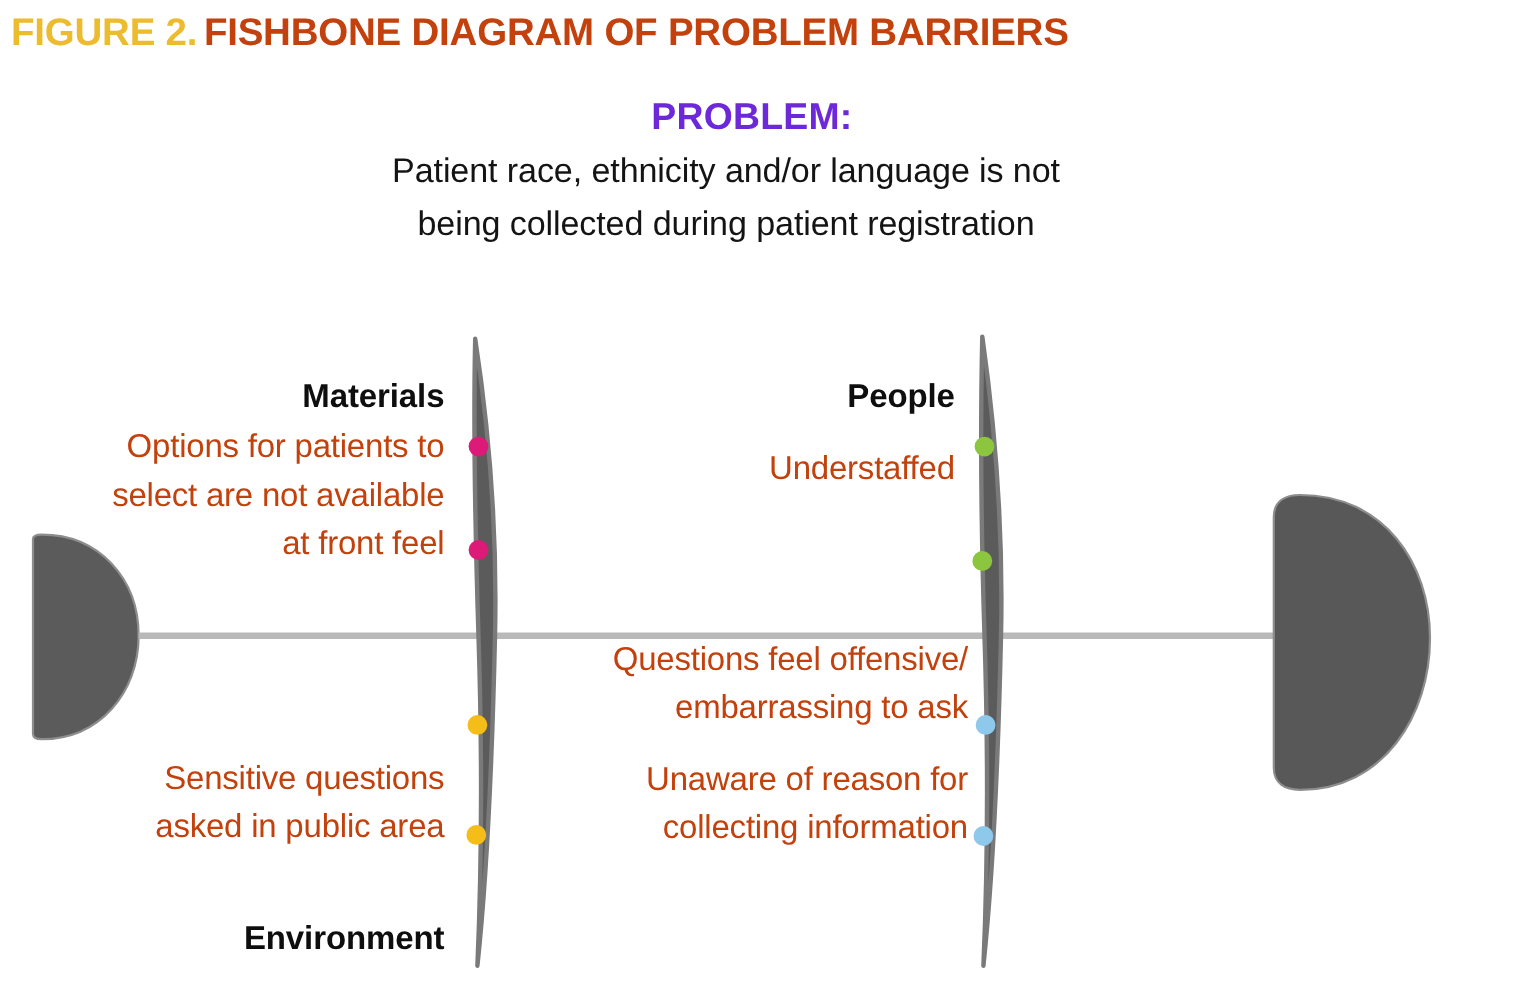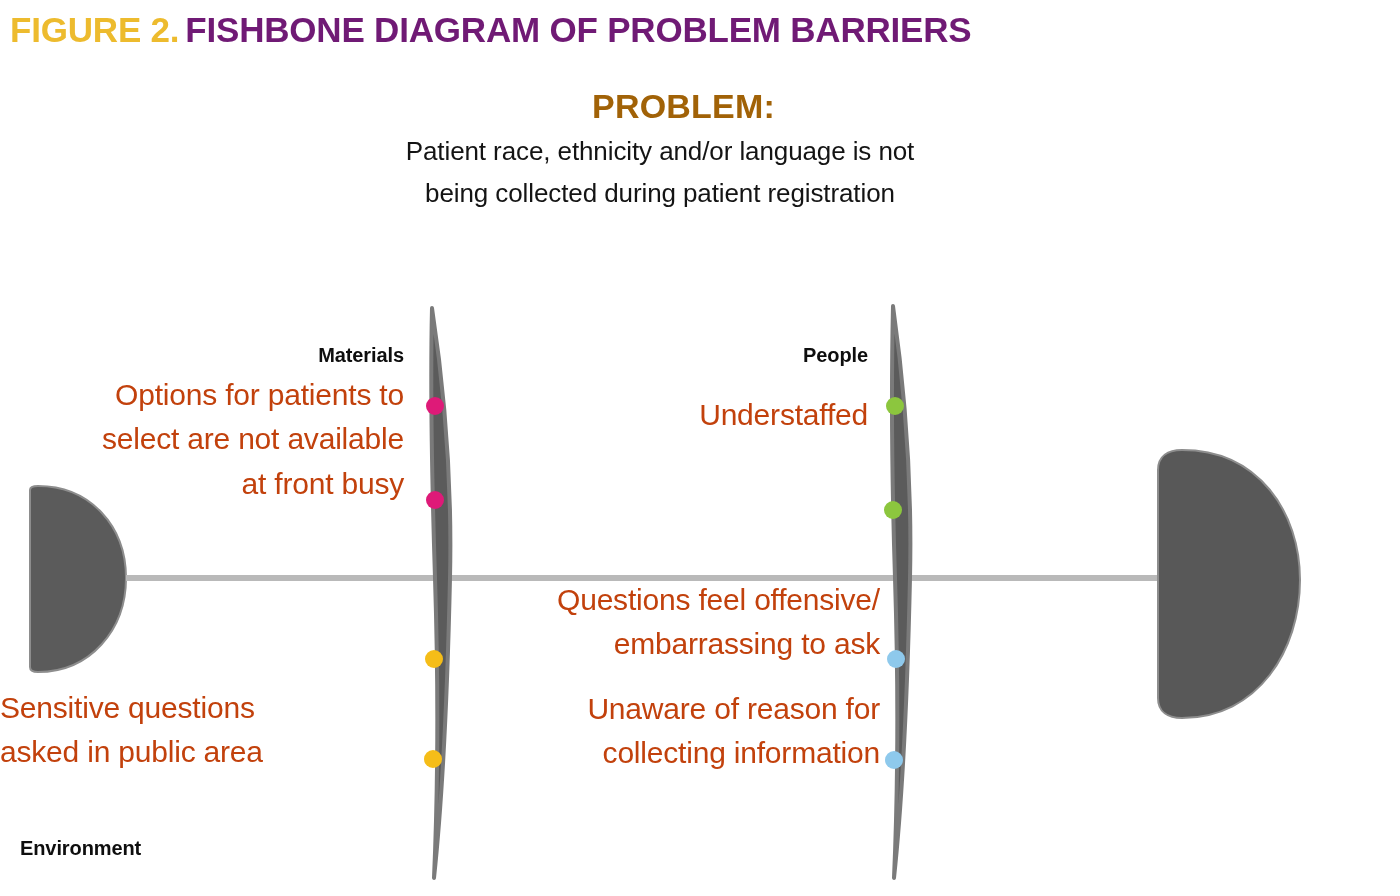--- a/index.html
+++ b/index.html
@@ -25,42 +25,42 @@
     font-size: 35px;
     font-weight: bold;
     letter-spacing: -0.2px;
     white-space: nowrap;
     line-height: 1.0;
   }
   #figure-title .fig-num {
     color: #edbb2e;
   }
   #figure-title .fig-rest {
-    color: #701a75;
+    color: #c2410c;
     margin-left: 6px;
   }
 
   
   #problem-block {
     position: absolute;
     left: 0;
     top: 86px;
     width: 1320px;
     text-align: center;
   }
   #problem-label {
     font-size: 34px;
     font-weight: bold;
-    color: #a16207;
+    color: #6d28d9;
     line-height: 1.22;
     letter-spacing: 0.2px;
     padding-left: 47px;
   }
   #problem-statement {
-    font-size: 26px;
+    font-size: 31px;
     font-weight: normal;
     color: #141414;
     line-height: 1.58;
     letter-spacing: -0.1px;
     margin-top: 4px;
   }
 
   
   #fishbone-canvas {
     position: absolute;
@@ -70,21 +70,21 @@
     height: 896px;
     pointer-events: none;
   }
 
   
   .cause-group {
     position: absolute;
   }
   .cause-heading {
     font-weight: bold;
-    font-size: 20px;
+    font-size: 30px;
     color: #0e0e0e;
     line-height: 1.14;
     letter-spacing: -0.1px;
   }
   .cause-line {
     font-weight: normal;
     font-size: 30px;
     color: #c2410c;
     line-height: 1.48;
     letter-spacing: -0.2px;
@@ -108,21 +108,21 @@
     text-align: right;
   }
   #group-people .cause-heading { margin-bottom: 6px; }
   #people-line-2 { margin-top: 26px; }
 
   
   #group-environment {
     left: 0px;
     top: 686px;
     width: 404px;
-    text-align: left;
+    text-align: right;
   }
   #group-environment .cause-heading { margin-top: 62px; margin-left: 20px; }
 
   
   #group-process {
     left: 440px;
     top: 578px;
     width: 440px;
     text-align: right;
   }
@@ -186,21 +186,21 @@
   <circle cx="433" cy="759" r="9" fill="#f5bd18"></circle>
 
   <circle cx="896" cy="659" r="9" fill="#8ec9ec"></circle>
   <circle cx="894" cy="760" r="9" fill="#8ec9ec"></circle>
 </svg>
 
 <div class="cause-group" id="group-materials">
   <div class="cause-heading">Materials</div>
   <div class="cause-line">Options for patients to</div>
   <div class="cause-line">select are not available</div>
-  <div class="cause-line">at front busy</div>
+  <div class="cause-line">at front feel</div>
 </div>
 
 <div class="cause-group" id="group-people">
   <div class="cause-heading">People</div>
   <div class="cause-line" id="people-line-2">Understaffed</div>
 </div>
 
 <div class="cause-group" id="group-environment">
   <div class="cause-line">Sensitive questions</div>
   <div class="cause-line">asked in public area</div>

